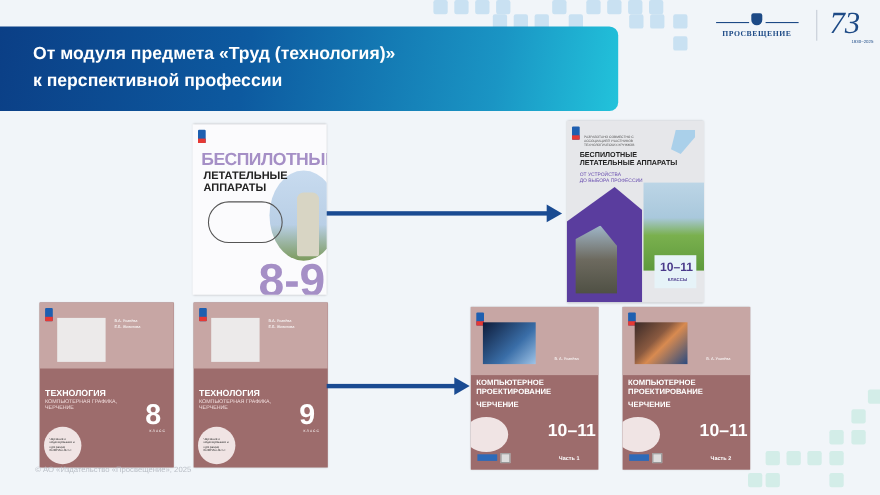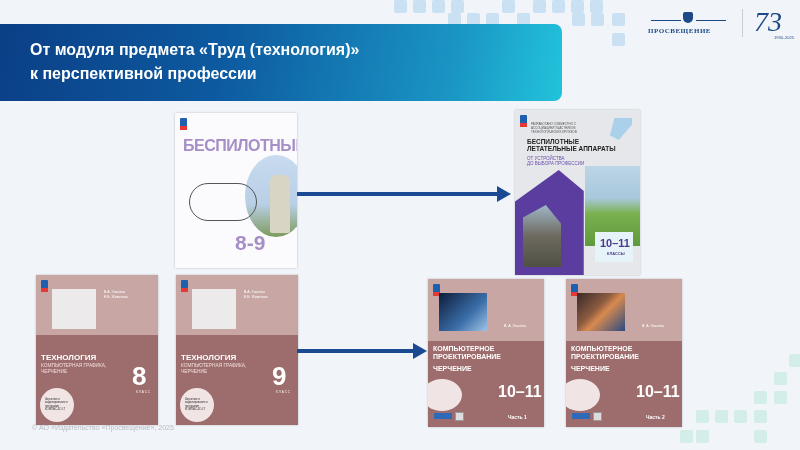--- a/index.html
+++ b/index.html
@@ -3,38 +3,38 @@
 <meta charset="utf-8">
 <style>
   html,body{margin:0;padding:0;}
   body{width:800px;height:450px;position:relative;overflow:hidden;background:#f1f5f9;font-family:"Liberation Sans",sans-serif;}
   .sq{position:absolute;width:13px;height:13px;border-radius:2px;}
   .sq.blue{background:#c9e1f2;}
   .sq.mint{background:#d3ede8;}
   .banner{position:absolute;left:0;top:24px;width:562px;height:77px;border-radius:0 8px 8px 0;background:linear-gradient(100deg,#0b3f86 0%,#0d5aa0 40%,#1a95c4 80%,#22c3db 100%);}
   .banner-title{position:absolute;left:30px;top:14px;color:#fff;font-size:16px;font-weight:bold;line-height:24px;white-space:pre-line;}
   .logo{position:absolute;left:648px;top:10px;width:80px;height:30px;}
-  .logo-text{position:absolute;left:0;top:17px;width:80px;font-family:"Liberation Serif",serif;font-size:7px;font-weight:bold;color:#1d4a86;letter-spacing:0.5px;}
+  .logo-text{position:absolute;left:0;top:17px;width:80px;text-align:center;font-family:"Liberation Serif",serif;font-size:7px;font-weight:bold;color:#1d4a86;letter-spacing:0.5px;}
   .logo-line{position:absolute;top:10px;height:1px;background:#1d4a86;width:30px;}
   .logo-shield{position:absolute;left:35px;top:2px;width:10px;height:11px;background:#1d4a86;border-radius:2px 2px 5px 5px;}
   .vdiv{position:absolute;left:742px;top:9px;width:1px;height:28px;background:#c5ccd6;}
   .anniv{position:absolute;left:752px;top:6px;width:46px;height:36px;}
   .anniv-num{position:absolute;left:2px;top:0;font-family:"Liberation Serif",serif;font-size:28px;font-style:italic;color:#1d4a86;}
   .anniv-years{position:absolute;left:22px;top:29px;font-size:4px;color:#1d4a86;}
   .book{position:absolute;overflow:hidden;box-shadow:0 0 2px rgba(0,0,0,0.25);}
   .ped-mark{position:absolute;left:5px;top:5px;width:7px;height:12px;background:#1e5fb0;border-radius:1px;}
   .ped-mark::after{content:"";position:absolute;left:0;bottom:0;width:7px;height:4px;background:#e53935;}
   
   .b-drone{left:175px;top:113px;width:122px;height:155px;background:#fbfbfd;}
   .b-drone .t1{position:absolute;left:8px;top:24px;font-size:16px;font-weight:bold;color:#a58fc6;letter-spacing:-0.5px;}
   .b-drone .t2{position:absolute;left:10px;top:42px;font-size:10px;font-weight:bold;color:#222;line-height:11px;white-space:pre-line;}
   .b-drone .photo{position:absolute;left:70px;top:42px;width:62px;height:82px;border-radius:50%;background:linear-gradient(180deg,#c8dbef 0%,#b9cfe6 60%,#7c9a5c 100%);}
   .b-drone .person{position:absolute;left:95px;top:62px;width:20px;height:58px;background:#d8d5c4;border-radius:6px 6px 2px 2px;}
   .b-drone .drone-sketch{position:absolute;left:14px;top:70px;width:66px;height:36px;border:1.5px solid #555;border-radius:30px;}
-  .b-drone .grade{position:absolute;left:60px;top:118px;font-size:21px;font-weight:bold;color:#a58fc6;}
+  .b-drone .grade{position:absolute;left:60px;top:118px;font-size:42px;font-weight:bold;color:#a58fc6;}
   
   .b-drone2{left:515px;top:110px;width:125px;height:165px;background:#e6e7ea;}
   .b-drone2 .small{position:absolute;left:16px;top:12px;width:60px;font-size:3px;color:#555;line-height:4px;}
   .b-drone2 .t1{position:absolute;left:12px;top:28px;font-size:6.5px;font-weight:bold;color:#222;line-height:7px;white-space:pre-line;}
   .b-drone2 .t2{position:absolute;left:12px;top:46px;font-size:4.5px;color:#6a4fb0;line-height:5px;white-space:pre-line;}
   .b-drone2 .purple{position:absolute;left:0;top:60px;width:125px;height:105px;background:#5a3d9e;clip-path:polygon(0 30%,35% 0,55% 20%,55% 100%,0 100%);}
   .b-drone2 .field{position:absolute;left:70px;top:56px;width:55px;height:80px;background:linear-gradient(180deg,#bcd5e6 0%,#a9c8dc 40%,#7ab04e 60%,#5e9a3c 100%);}
   .b-drone2 .pilot{position:absolute;left:8px;top:95px;width:38px;height:62px;background:linear-gradient(180deg,#9fb6c8 0%,#6d6a5f 50%,#4f5044 100%);clip-path:polygon(0 20%,60% 0,100% 30%,100% 100%,0 100%);}
   .b-drone2 .badge{position:absolute;left:80px;top:122px;width:38px;height:30px;background:#e6f3f8;}
   .b-drone2 .grade{position:absolute;left:85px;top:127px;font-size:11px;font-weight:bold;color:#4a3a8a;}
@@ -124,20 +124,22 @@
   <div class="anniv-num">73</div>
   <div class="anniv-years">1930–2025</div>
 </div>
 
 <div class="book b-drone">
   <div class="ped-mark"></div>
   <div class="photo"></div>
   <div class="person"></div>
   <div class="drone-sketch"></div>
   <div class="t1">БЕСПИЛОТНЫЕ</div>
+  <div class="t2">ЛЕТАТЕЛЬНЫЕ
+АППАРАТЫ</div>
   <div class="grade">8-9</div>
 </div>
 
 <div class="book b-drone2">
   <div class="ped-mark"></div>
   <div class="logo2"></div>
   <div class="small">РАЗРАБОТАНО СОВМЕСТНО С АССОЦИАЦИЕЙ УЧАСТНИКОВ ТЕХНОЛОГИЧЕСКИХ КРУЖКОВ</div>
   <div class="t1">БЕСПИЛОТНЫЕ
 ЛЕТАТЕЛЬНЫЕ АППАРАТЫ</div>
   <div class="t2">ОТ УСТРОЙСТВА

